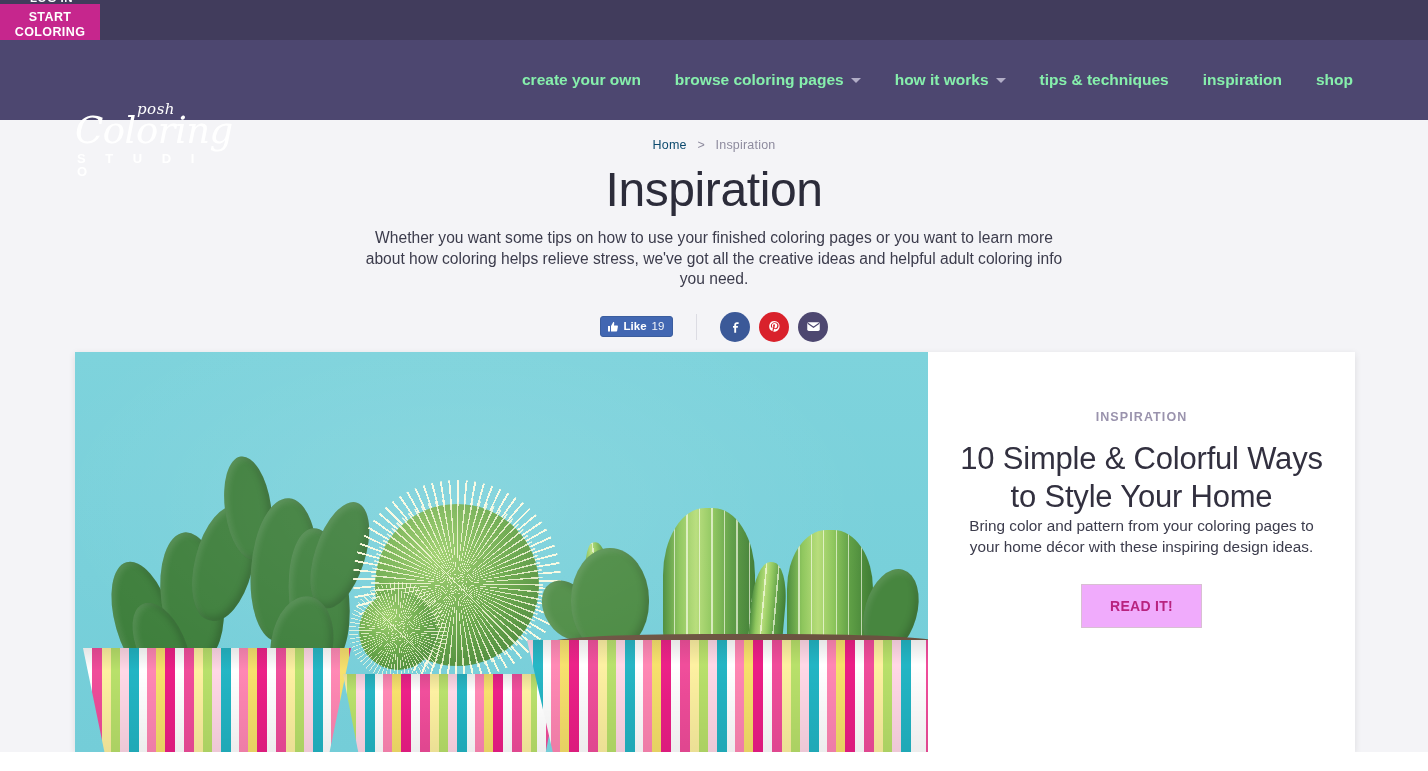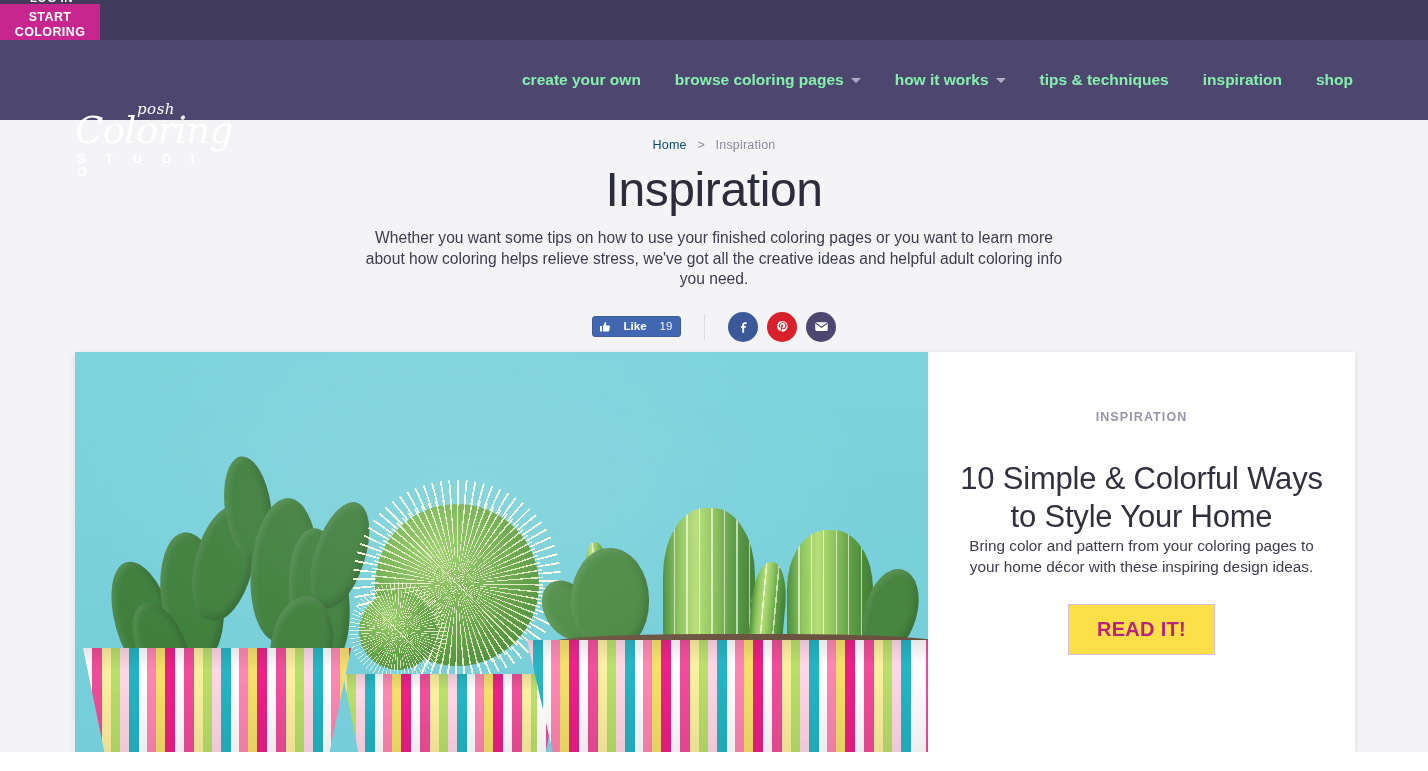--- a/index.html
+++ b/index.html
@@ -150,21 +150,21 @@
 
   
   .share-row {
     display: flex;
     align-items: center;
     justify-content: center;
     gap: 0;
     margin-top: 22px;
   }
   .fb-like {
-    display: flex; align-items: center; gap: 13px;
+    display: flex; align-items: center; gap: 5px;
     background: #4267b2;
     border: 1px solid #3b5d9e;
     border-radius: 3px;
     color: #fff;
     font-size: 11.5px;
     font-weight: bold;
     padding: 3px 8px 3px 6px;
     height: 21px;
     line-height: 15px;
   }
@@ -205,40 +205,40 @@
     padding: 58px 26px 0;
     text-align: center;
   }
   .eyebrow {
     font-size: 12.5px;
     font-weight: bold;
     letter-spacing: 1.1px;
     color: #9a93ad;
   }
   .card-title {
-    margin-top: 36px;
+    margin-top: 16px;
     font-size: 31px;
     font-weight: normal;
     line-height: 38px;
     color: #32303f;
     letter-spacing: -.2px;
   }
   .card-desc {
     font-size: 15.3px;
     line-height: 20.5px;
     color: #3c3c4c;
   }
   .read-btn {
     display: inline-block;
     margin-top: 27px;
     padding: 13px 28px;
     border: 1px solid #d8bfd2;
-    background: #fde047;
+    background: #f0abfc;
     color: #b8237f;
-    font-size: 20px;
+    font-size: 14px;
     font-weight: bold;
     letter-spacing: .3px;
     text-decoration: none;
   }
 
   
   .sky {
     position: absolute; inset: 0;
     background: linear-gradient(180deg,#7ed3dc 0%, #78d0da 55%, #74cdd8 100%);
   }

